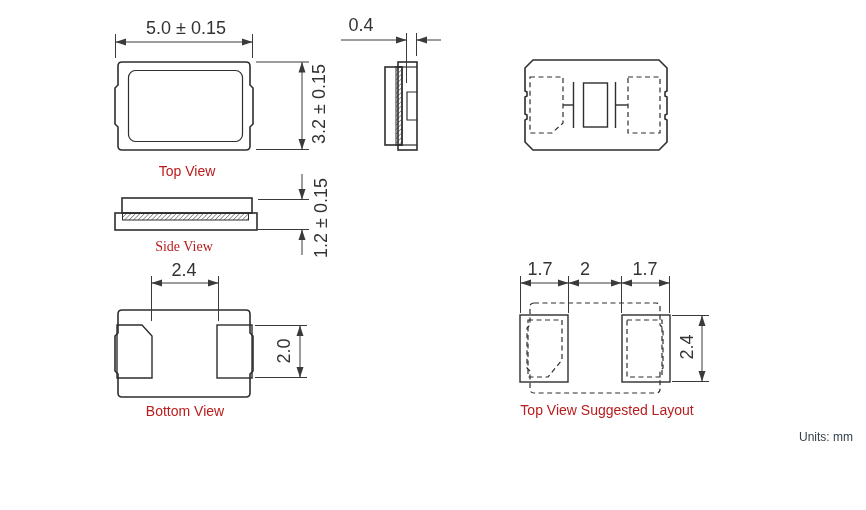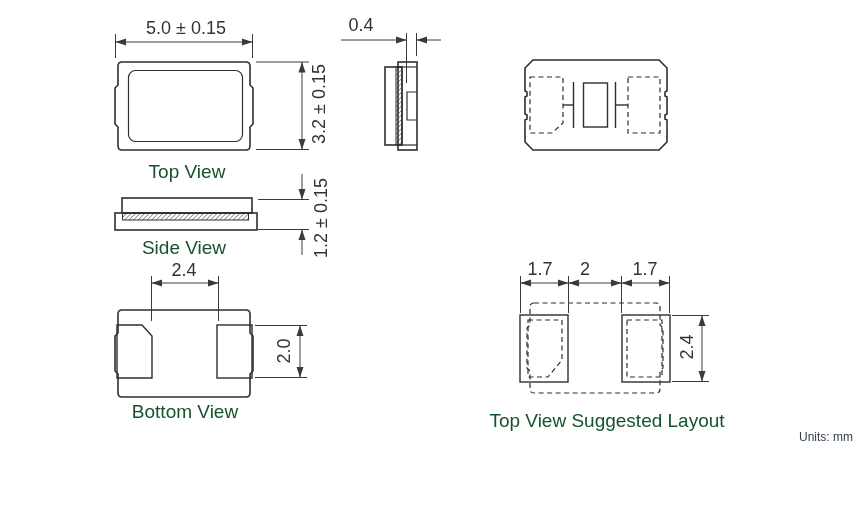--- a/index.html
+++ b/index.html
@@ -7,21 +7,21 @@
     position:relative; width:866px; height:510px; background:#ffffff;
     font-family:"Liberation Sans", sans-serif; overflow:hidden;
   }
   .canvas svg { position:absolute; left:0; top:0; }
   .lbl {
     position:absolute; transform:translate(-50%,-50%);
     color:#333333; white-space:nowrap; line-height:1;
   }
   .rot { transform:translate(-50%,-50%) rotate(-90deg); }
   .dim  { font-size:18px; }
-  .view-label { font-size:19px; color:#14532d; }
+  .view-label { font-size:14px; color:#b91c1c; }
   .units { font-size:12px; color:#33404b; }
   .outline { fill:none; stroke:#2e2e2e; stroke-width:1.6; }
   .mid  { fill:none; stroke:#2e2e2e; stroke-width:1.4; }
   .thin { fill:none; stroke:#2e2e2e; stroke-width:1.2; }
   .dimln { fill:none; stroke:#3a3a3a; stroke-width:1; }
   .dash { stroke-dasharray:5 3.5; }
   .hatchfill { fill:url(#hatch); stroke:#2e2e2e; stroke-width:1; }
 </style>
 </head>
 <body>
@@ -132,27 +132,27 @@
     </g>
   </svg>
 
   <div class="lbl dim" style="left:186px; top:28px;">5.0 ± 0.15</div>
   <div class="lbl dim rot" style="left:319px; top:104px;">3.2 ± 0.15</div>
   <div class="lbl view-label" style="left:187px; top:171px;">Top View</div>
 
   <div class="lbl dim" style="left:361px; top:25px;">0.4</div>
 
   <div class="lbl dim rot" style="left:321px; top:218px;">1.2 ± 0.15</div>
-  <div class="lbl view-label" style="left:184px; top:247px;">Side View</div>
+  <div class="lbl view-label" style="left:184px; top:247px;font-family:Liberation Serif, serif;">Side View</div>
 
   <div class="lbl dim" style="left:184px; top:270px;">2.4</div>
   <div class="lbl dim rot" style="left:284px; top:351px;">2.0</div>
   <div class="lbl view-label" style="left:185px; top:411px;">Bottom View</div>
 
 
   <div class="lbl dim" style="left:540px; top:269px;">1.7</div>
   <div class="lbl dim" style="left:585px; top:269px;">2</div>
   <div class="lbl dim" style="left:645px; top:269px;">1.7</div>
   <div class="lbl dim rot" style="left:687px; top:347px;">2.4</div>
-  <div class="lbl view-label" style="left:607px; top:420px;">Top View Suggested Layout</div>
+  <div class="lbl view-label" style="left:607px; top:410px;">Top View Suggested Layout</div>
 
   <div class="lbl units" style="left:826px; top:437px;">Units: mm</div>
 </div>
 
 </body></html>

